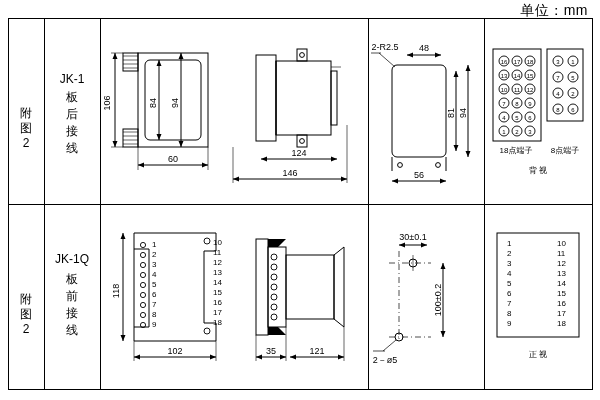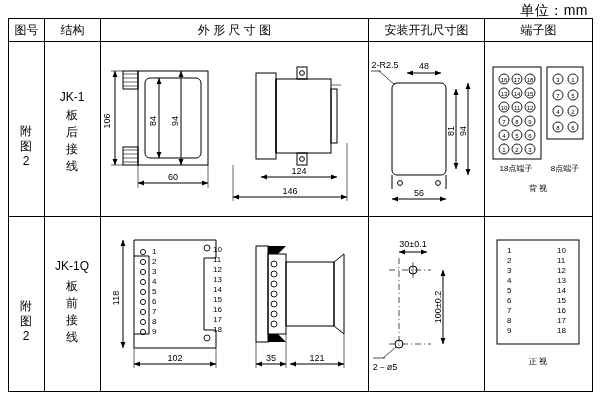--- a/index.html
+++ b/index.html
@@ -43,27 +43,20 @@
 
   <table class="main">
     <colgroup>
       <col class="col1">
         <col class="col2">
         <col class="col3">
         <col class="col4">
         <col class="col5">
     </colgroup>
     <tbody>
-        <tr>
-      <th class="hdr">图号</th>
-      <th class="hdr">结构</th>
-      <th class="hdr">外 形 尺 寸 图</th>
-      <th class="hdr">安装开孔尺寸图</th>
-      <th class="hdr">端子图</th>
-    </tr>
 
     <tr class="rowbody">
       <td>
         <svg width="34" height="172" viewBox="0 0 34 172">
           <text x="17" y="92" font-size="12" text-anchor="middle" font-family="Liberation Sans, sans-serif">附</text>
           <text x="17" y="107" font-size="12" text-anchor="middle" font-family="Liberation Sans, sans-serif">图</text>
           <text x="17" y="122" font-size="12" text-anchor="middle" font-family="Liberation Sans, sans-serif">2</text>
         </svg>
       </td>
       <td>

